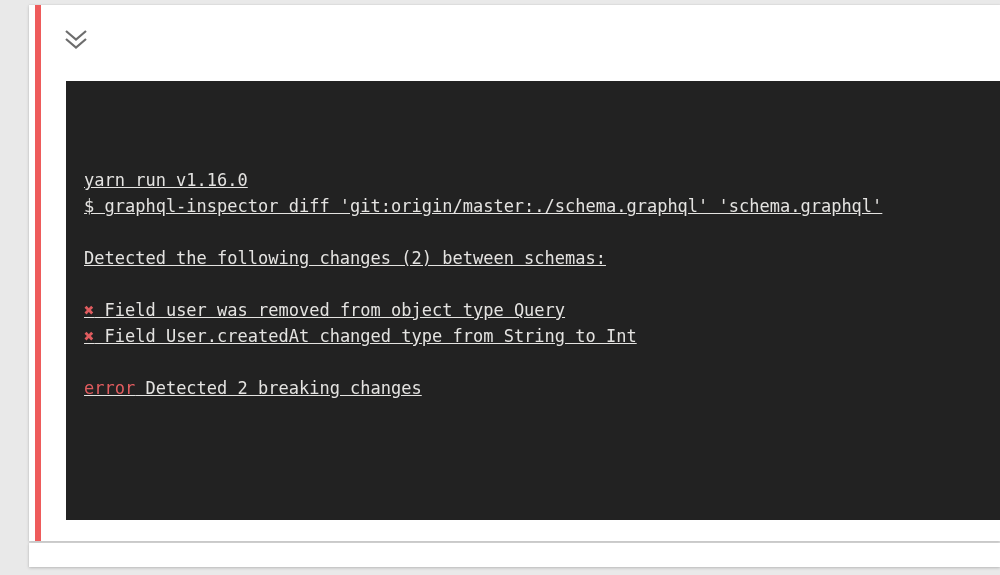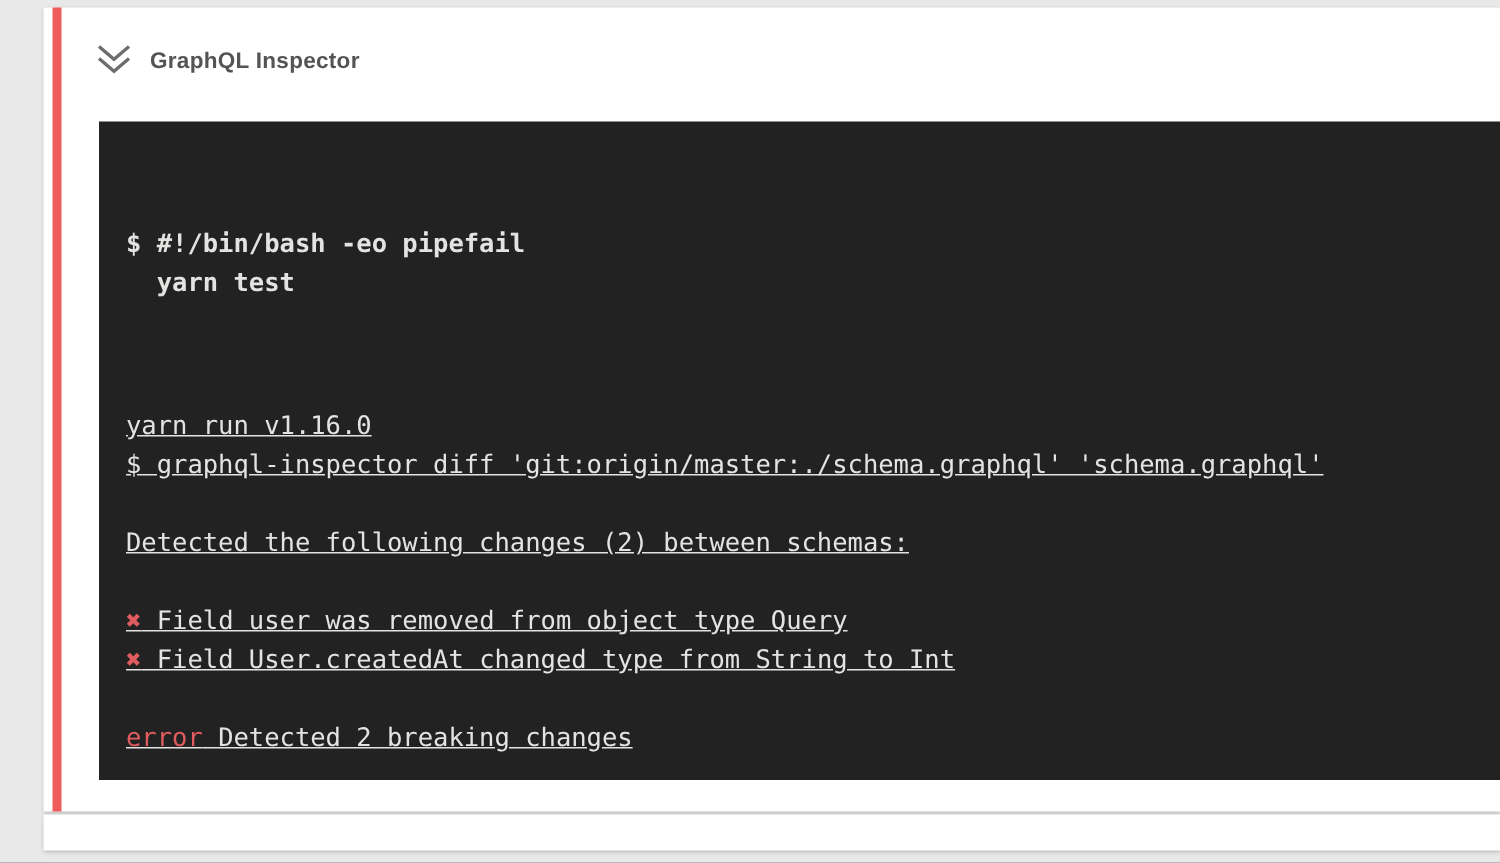--- a/index.html
+++ b/index.html
@@ -71,22 +71,20 @@
 <div class="step-card">
   <div class="accent-stripe" style="background: rgb(238, 91, 91);"></div>
 
   <div class="step-header">
     <span class="chevron-wrap">
       <svg width="26" height="22" viewBox="0 0 26 22" fill="none" xmlns="http://www.w3.org/2000/svg">
         <polyline points="3,2 13,10.5 23,2" stroke="#6d6d6d" stroke-width="2.2" fill="none"></polyline>
         <polyline points="3,10 13,18.5 23,10" stroke="#6d6d6d" stroke-width="2.2" fill="none"></polyline>
       </svg>
     </span>
-    <span class="step-title">GraphQL Inspector</span>
   </div>
 
   <div class="terminal" style="background: rgb(34, 34, 34); color: rgb(228, 227, 225);">
-    <div class="command-block"><div class="term-line">$ #!/bin/bash -eo pipefail</div><div class="term-line">  yarn test</div></div>
     <div class="output-block"><div class="term-line"><span>yarn run v1.16.0</span></div><div class="term-line"><span>$ graphql-inspector diff 'git:origin/master:./schema.graphql' 'schema.graphql'</span></div><div class="term-line"></div><div class="term-line"><span>Detected the following changes (2) between schemas:</span></div><div class="term-line"></div><div class="term-line"><span style="color: rgb(224, 92, 95);">✖</span><span> Field user was removed from object type Query</span></div><div class="term-line"><span style="color: rgb(224, 92, 95);">✖</span><span> Field User.createdAt changed type from String to Int</span></div><div class="term-line"></div><div class="term-line"><span style="color: rgb(224, 92, 95);">error</span><span> Detected 2 breaking changes</span></div><div class="term-line"></div></div>
   </div>
 </div>
 
 <div class="next-step-card"></div>
 
 </body></html>

